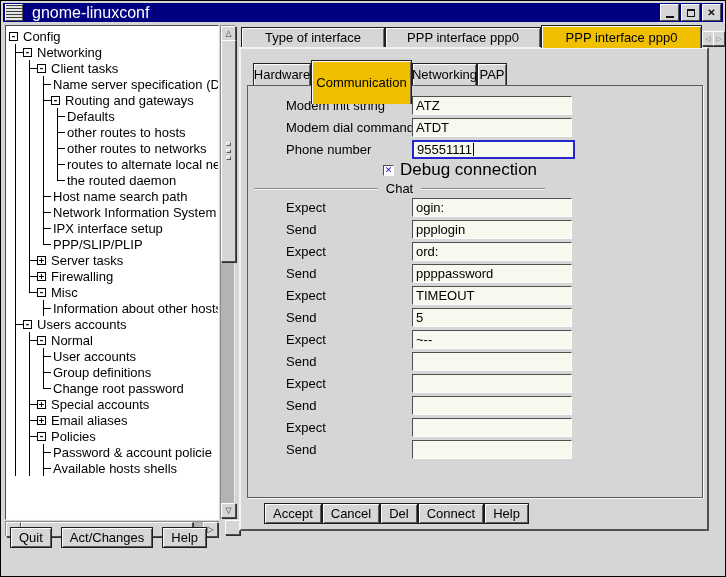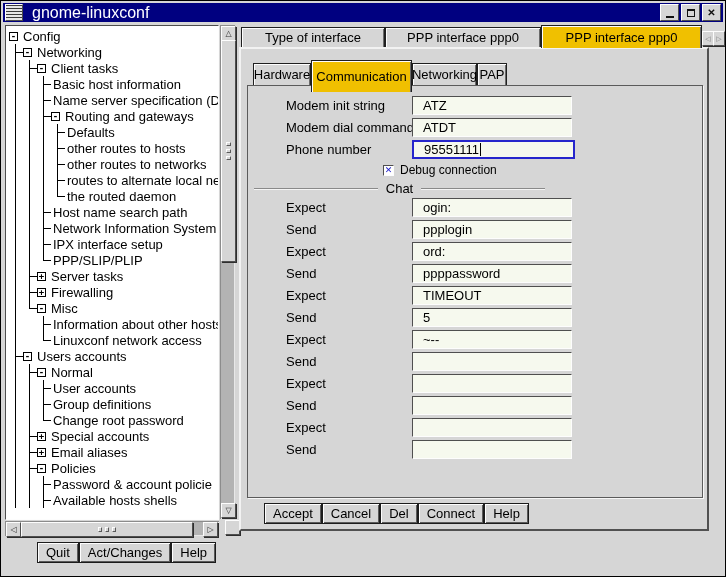--- a/index.html
+++ b/index.html
@@ -54,51 +54,51 @@
     display:flex;align-items:center;justify-content:center;}
   .vthumb{position:absolute;left:1px;top:15px;width:13px;height:220px;
     display:flex;flex-direction:column;align-items:center;justify-content:center;gap:3px;}
   .hthumb{position:absolute;left:16px;top:1px;width:170px;height:13px;
     display:flex;align-items:center;justify-content:center;gap:3px;}
   .grip{width:5px;height:4px;background:var(--bg);flex:none;
     border:1px solid;border-color:#fdfdfd #5a5a5a #5a5a5a #fdfdfd;box-sizing:border-box;}
   .hthumb .grip{width:4px;height:5px;}
   .corner{position:absolute;left:224px;top:519px;width:13px;height:13px;}
   
-  .bbtns{position:absolute;left:9px;top:541px;display:flex;gap:0;margin-left:27px;}
+  .bbtns{position:absolute;left:9px;top:526px;display:flex;gap:9px;}
   
   .notebook{position:absolute;left:238px;top:46px;width:470px;height:484px;box-sizing:border-box;
     background:var(--bg);border:2px solid;border-color:#f2f2f2 #515151 #515151 #f2f2f2;}
   .tab{position:absolute;box-sizing:border-box;background:var(--bg);
     border:1px solid #1f1f1f;border-bottom:none;
     box-shadow:inset 1px 1px 0 #fdfdfd,inset -1px 0 0 #6a6a6a;
     display:flex;align-items:center;justify-content:center;font-size:13px;white-space:nowrap;}
   .tab.sel{background:var(--gold);z-index:3;}
   .otab{top:26px;height:20px;}
   .otab.sel{top:24px;height:23px;}
   .itab{top:62px;height:22px;z-index:2;}
-  .itab.sel{top:59px;height:32px;}
+  .itab.sel{top:59px;height:44px;}
   .tabarrow{position:absolute;width:10px;height:13px;top:30px;font-size:7px;color:#7d7d7d;
     display:flex;align-items:center;justify-content:center;}
   
   .cframe{position:absolute;left:246px;top:84px;width:456px;height:413px;box-sizing:border-box;
     border:1px solid #5b5b5b;box-shadow:1px 1px 0 #f7f7f7;
     background:var(--bg);padding:8px 0 0 6px;overflow:hidden;}
   .frow{display:flex;align-items:center;height:22px;margin-left:32px;}
   .flabel{width:126px;flex:none;font-size:13px;white-space:nowrap;overflow:hidden;}
   .entry{width:160px;height:19px;box-sizing:border-box;background:var(--entrybg);
     border:1px solid;border-color:#4f4f4f #fdfdfd #fdfdfd #4f4f4f;
-    font-size:13px;display:flex;align-items:center;padding:0 10px;white-space:pre;overflow:hidden;}
+    font-size:13px;display:flex;align-items:center;padding:0 3px;white-space:pre;overflow:hidden;}
   .entry.focused{border:2px solid var(--focus);width:163px;}
   .caret{display:inline-block;width:1px;height:13px;background:#000;margin-left:1px;}
   .cbrow{display:flex;align-items:center;height:20px;margin-left:129px;gap:6px;}
   .checkbox{width:11px;height:11px;box-sizing:border-box;background:#fff;flex:none;
     border:1px solid;border-color:#4f4f4f #fdfdfd #fdfdfd #4f4f4f;
     color:var(--check);font:bold 9px/9px "DejaVu Sans",sans-serif;text-align:center;}
-  .cblabel{font-size:12px;}
+  .cblabel{font-size:17px;}
   .seprow{display:flex;align-items:center;height:16px;width:291px;}
   .sepline{flex:1;height:0;border-top:1px solid #8a8a8a;box-shadow:0 1px 0 #f5f5f5;}
   .seplabel{margin:0 8px;font-size:13px;}
   .abtns{position:absolute;left:246px;top:502px;width:456px;box-sizing:border-box;
     display:flex;justify-content:flex-start;padding:0 17px;}
 </style>
 </head>
 <body>
 
 <div class="window">
@@ -132,26 +132,20 @@
       <div class="trow">
         <span class="tcell v"></span>
         <span class="tcell t"></span>
         <span class="tbox">-</span>
         <span class="tlabel">Client tasks</span>
       </div>
       <div class="trow">
         <span class="tcell v"></span>
         <span class="tcell v"></span>
         <span class="tcell t"></span>
-        <span class="tlabel">Basic host information</span>
-      </div>
-      <div class="trow">
-        <span class="tcell v"></span>
-        <span class="tcell v"></span>
-        <span class="tcell t"></span>
         <span class="tlabel">Name server specification (D</span>
       </div>
       <div class="trow">
         <span class="tcell v"></span>
         <span class="tcell v"></span>
         <span class="tcell t"></span>
         <span class="tbox">-</span>
         <span class="tlabel">Routing and gateways</span>
       </div>
       <div class="trow">
@@ -229,26 +223,20 @@
         <span class="tcell v"></span>
         <span class="tcell l"></span>
         <span class="tbox">-</span>
         <span class="tlabel">Misc</span>
       </div>
       <div class="trow">
         <span class="tcell v"></span>
         <span class="tcell e"></span>
         <span class="tcell t"></span>
         <span class="tlabel">Information about other hosts</span>
-      </div>
-      <div class="trow">
-        <span class="tcell v"></span>
-        <span class="tcell e"></span>
-        <span class="tcell l"></span>
-        <span class="tlabel">Linuxconf network access</span>
       </div>
       <div class="trow">
         <span class="tcell t"></span>
         <span class="tbox">-</span>
         <span class="tlabel">Users accounts</span>
       </div>
       <div class="trow">
         <span class="tcell v"></span>
         <span class="tcell t"></span>
         <span class="tbox">-</span>

